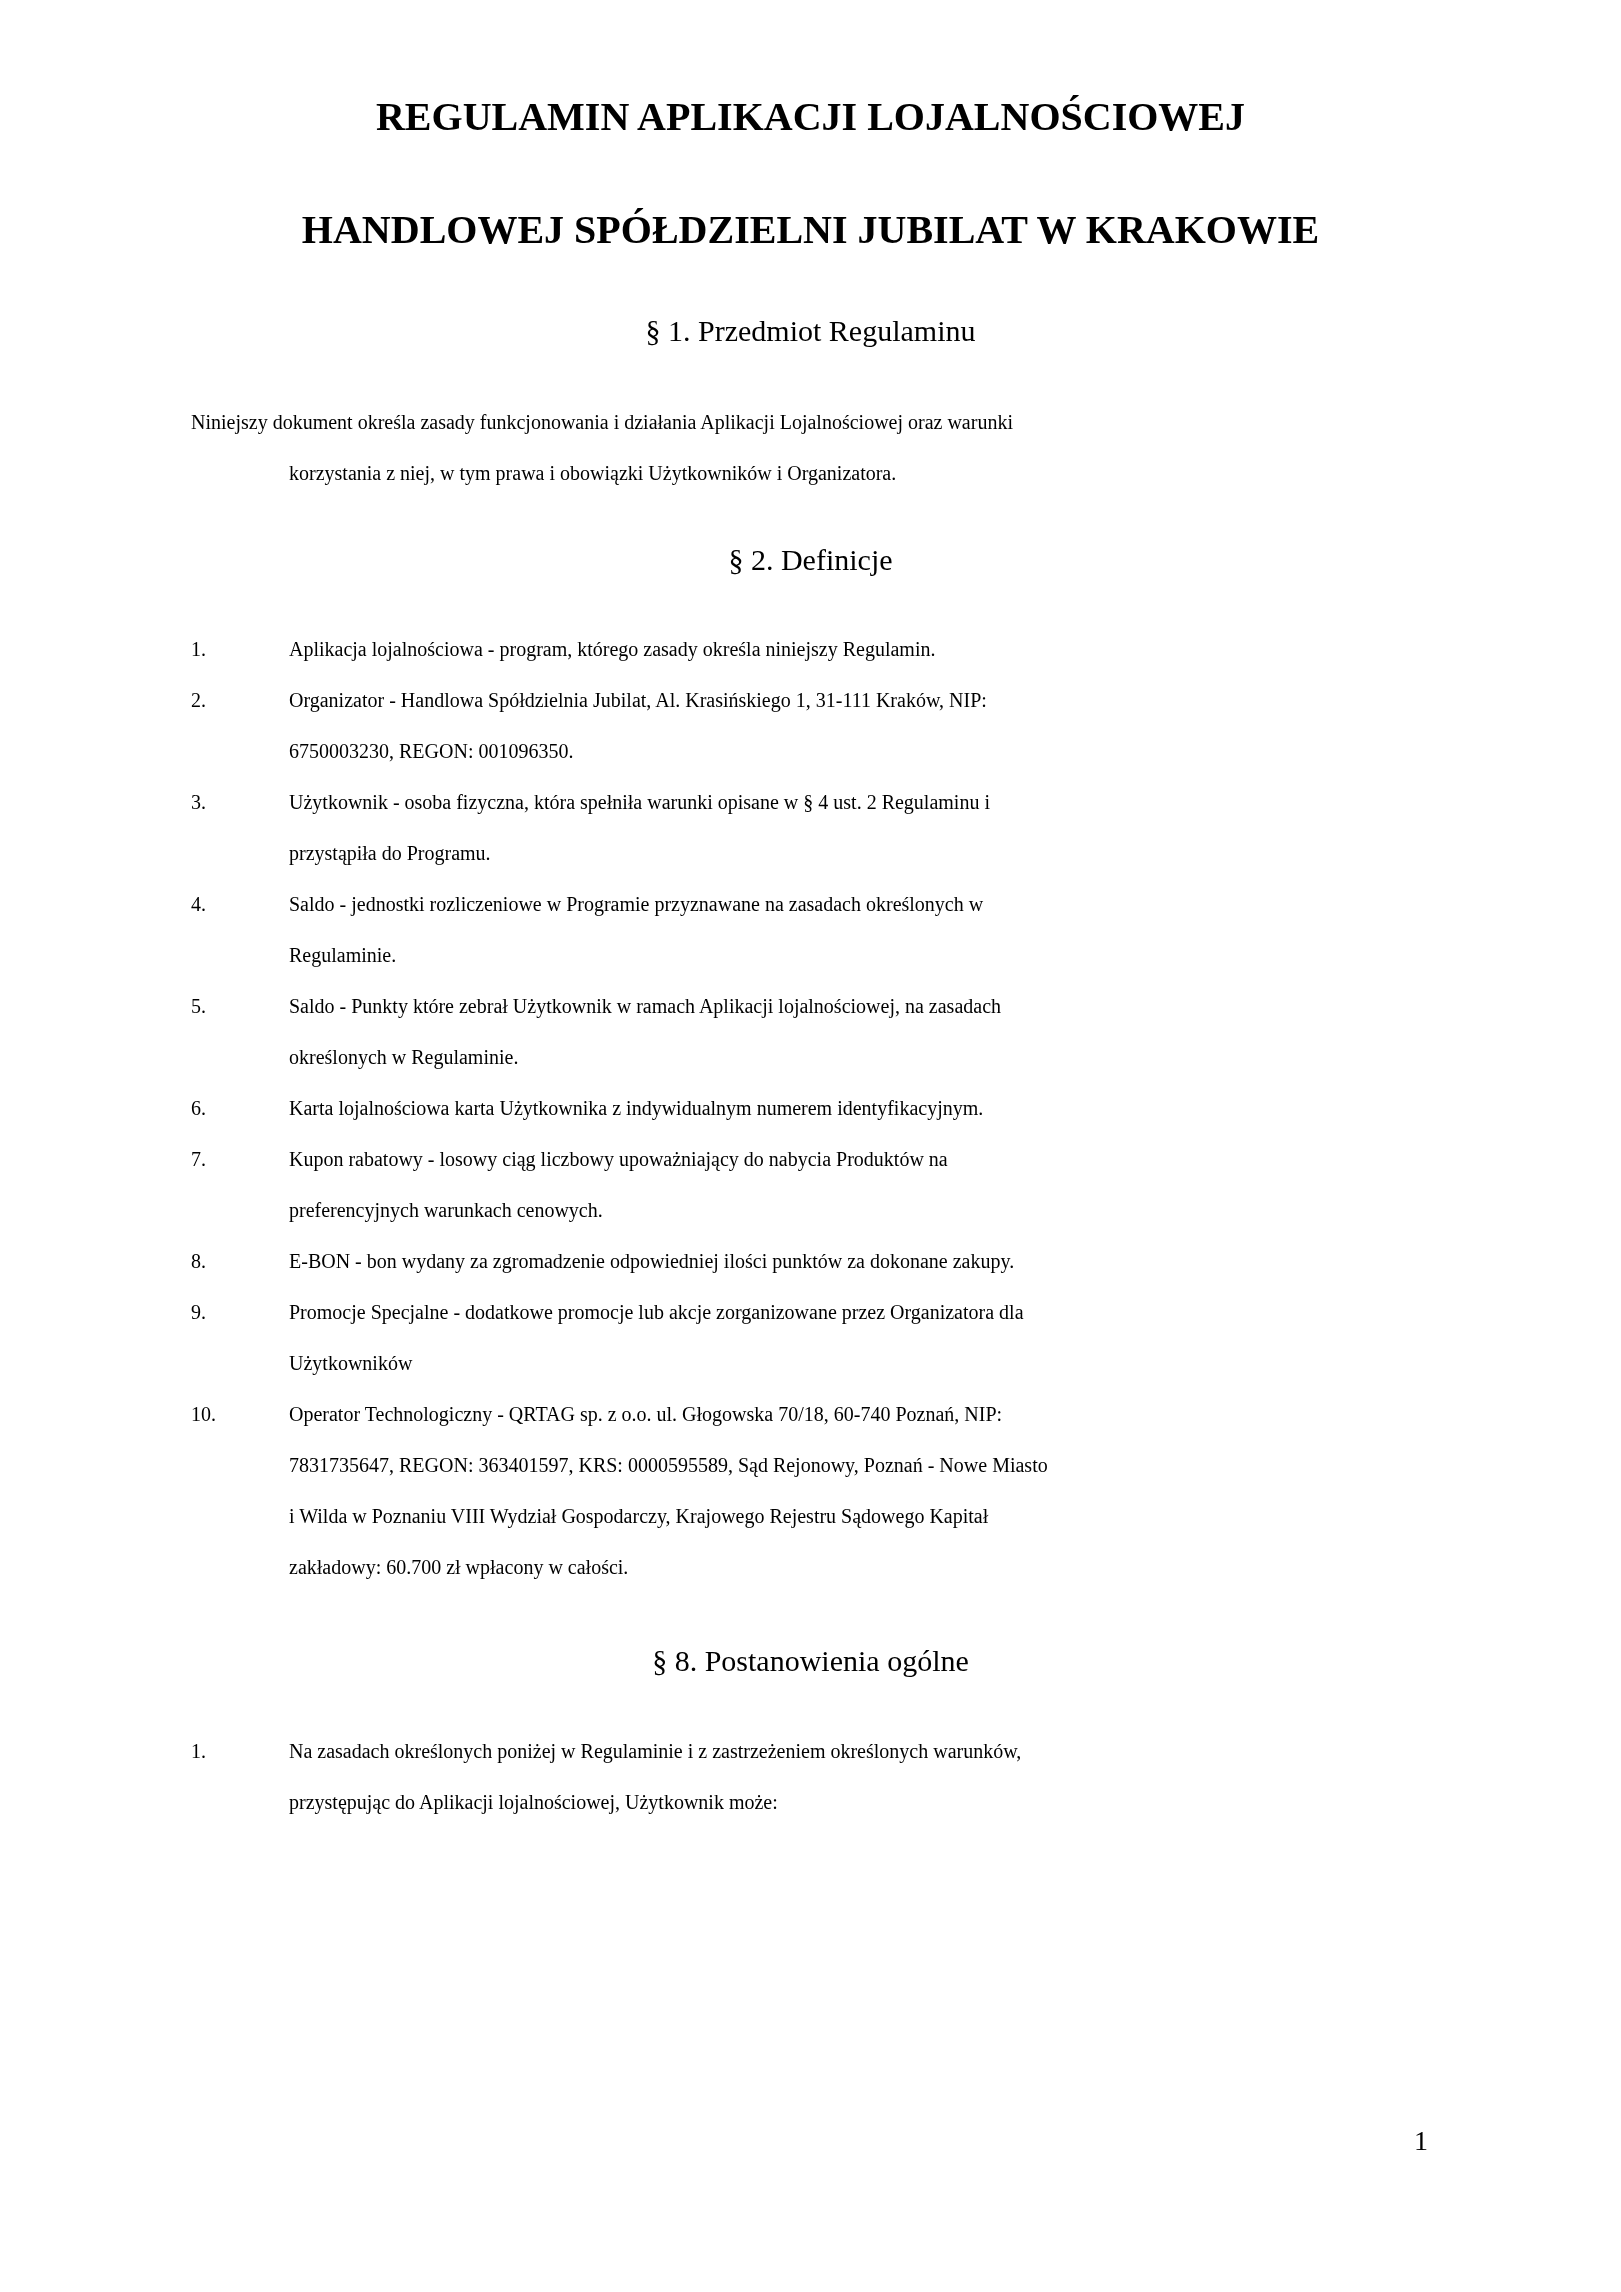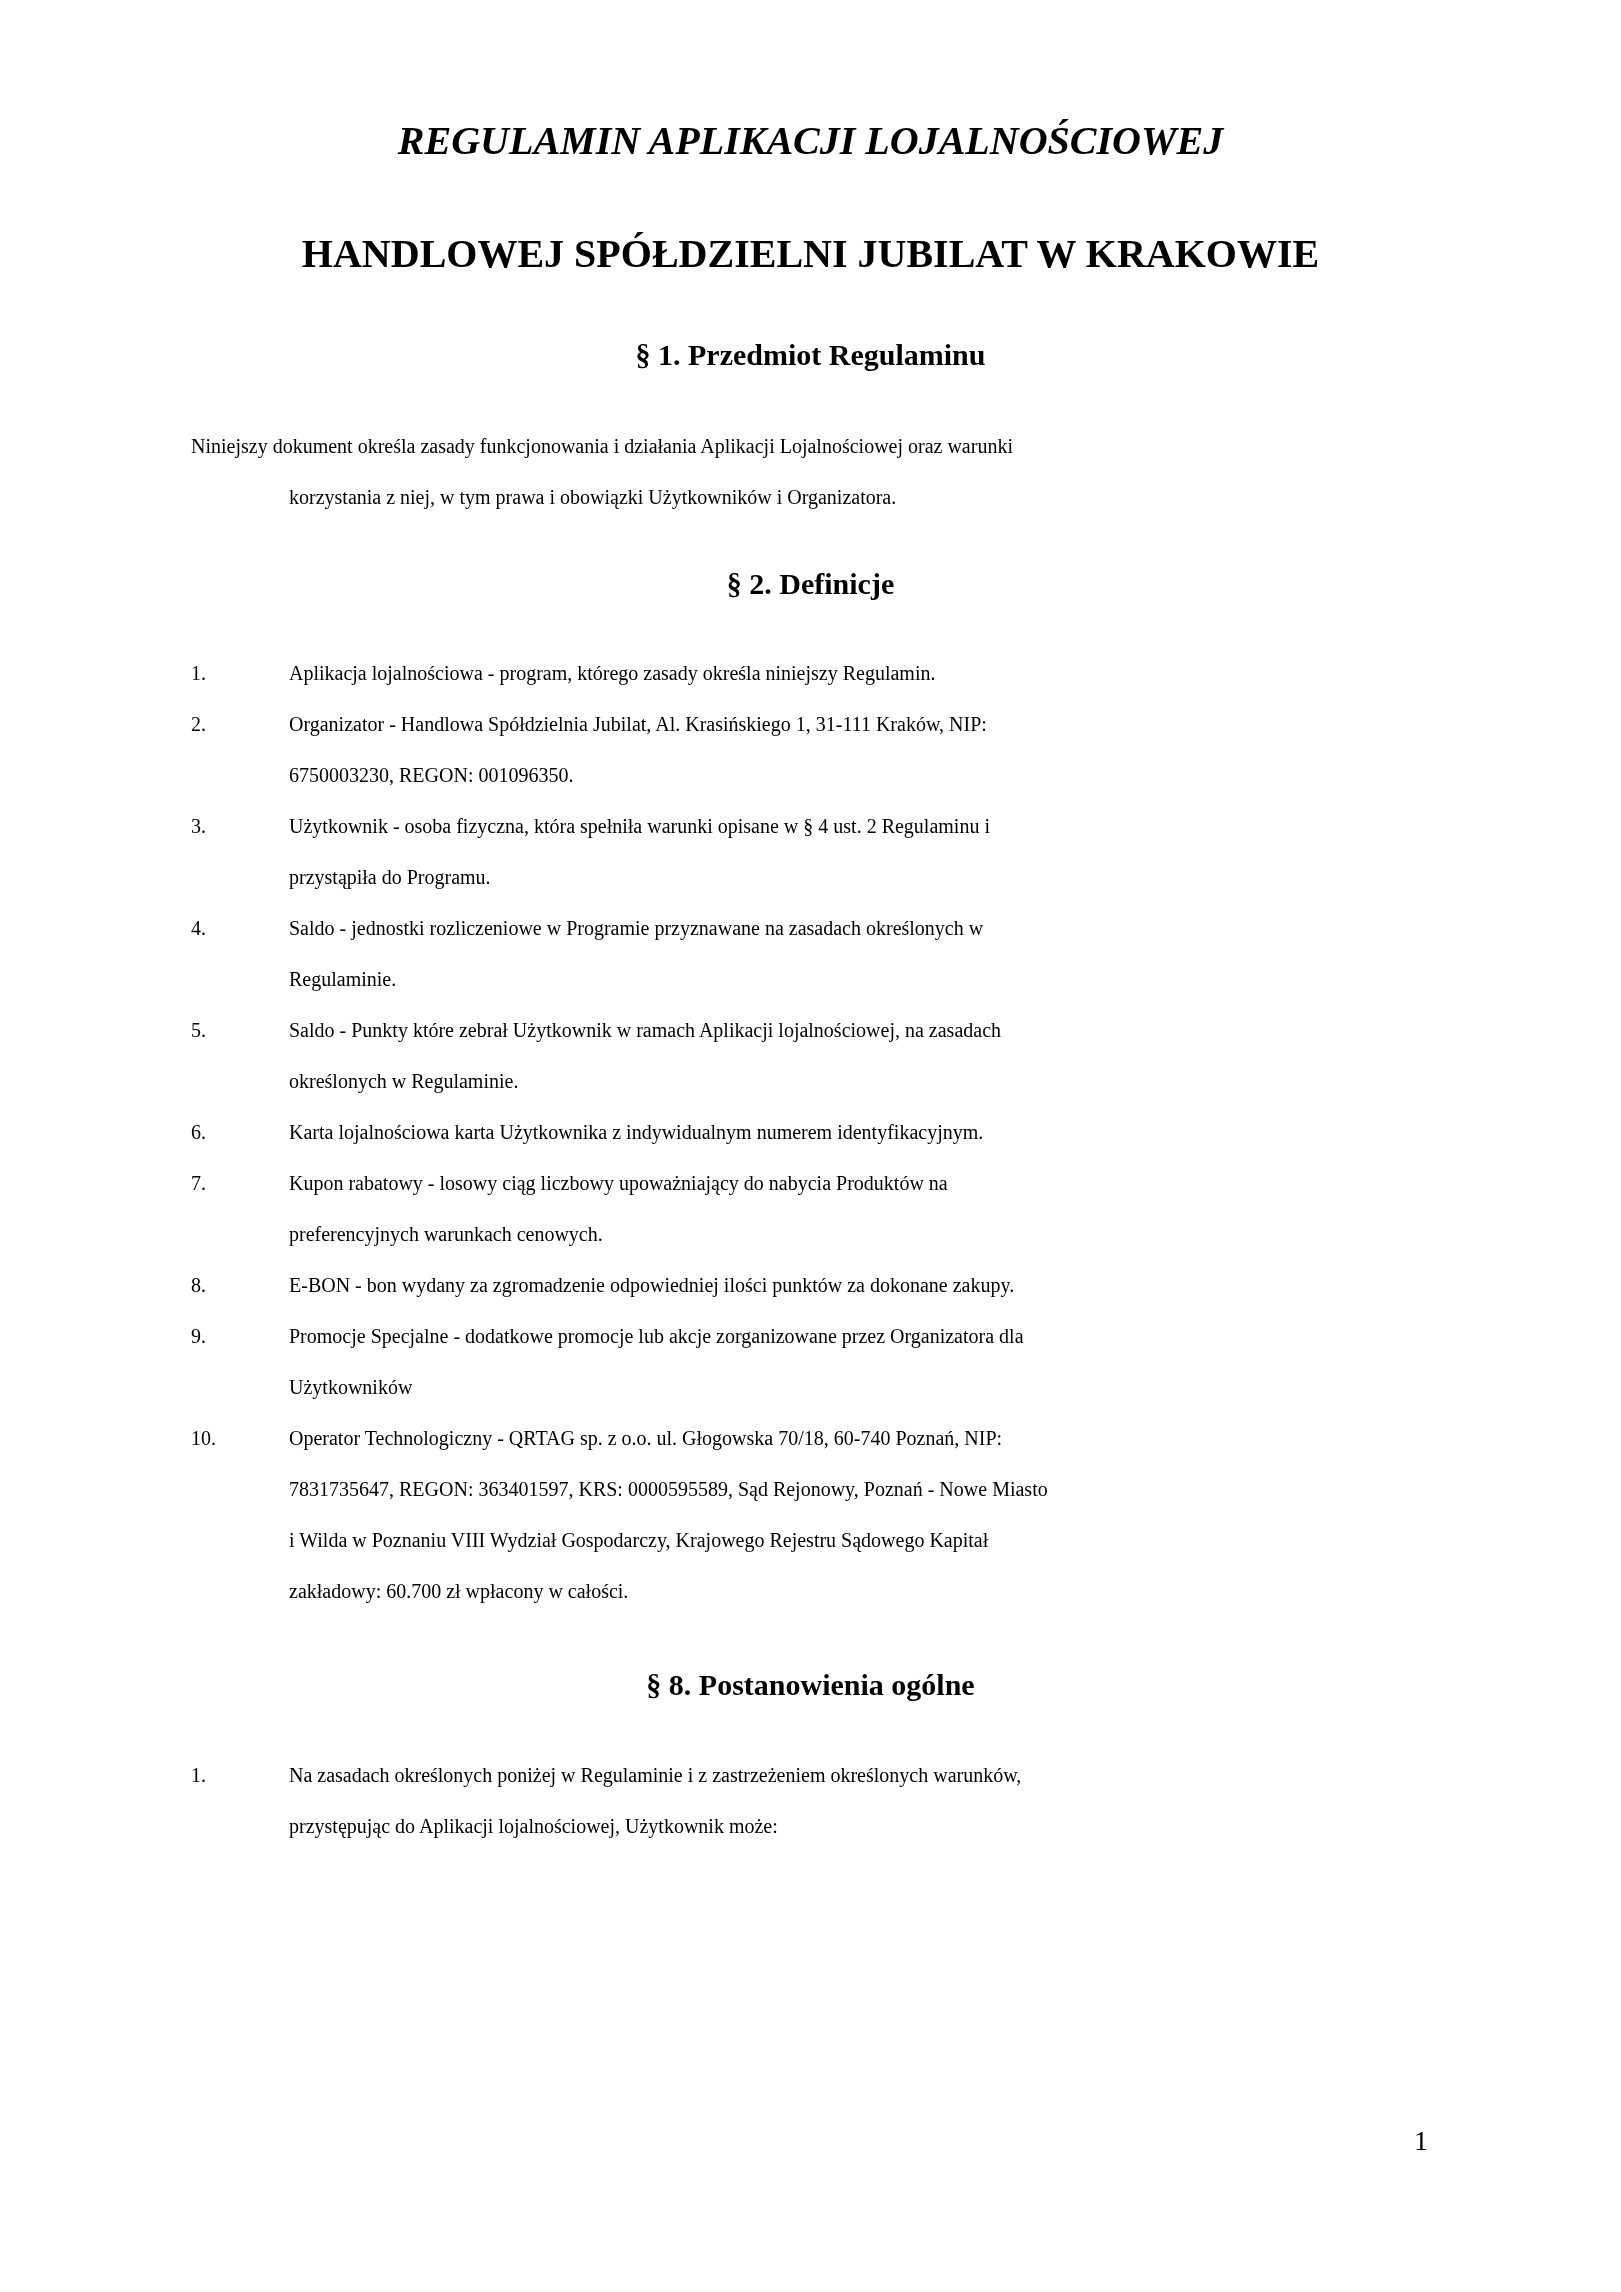--- a/index.html
+++ b/index.html
@@ -22,25 +22,25 @@
     top: 0;
     width: 1239px;
   }
   .doc-title {
     font-size: 40px;
     font-weight: bold;
     line-height: 47px;
     text-align: center;
     white-space: pre-wrap;
   }
-  .doc-title.line1 { margin-top: 117px; font-style: italic; }
+  .doc-title.line1 { margin-top: 93px; }
   .doc-title.line2 { margin-top: 66px; }
   .sec-heading {
     font-size: 30px;
-    font-weight: bold;
+    font-weight: normal;
     line-height: 47px;
     text-align: center;
     margin: 0;
     white-space: pre-wrap;
   }
   .sec-heading.sec1 { margin-top: 54px; }
   .sec-heading.sec2 { margin-top: 37px; }
   .sec-heading.sec3 { margin-top: 44px; }
   .body-text {
     font-size: 20px;

